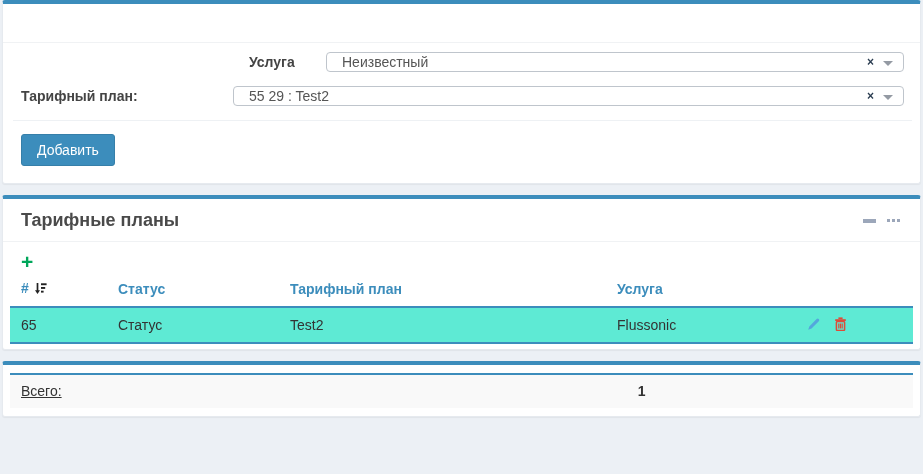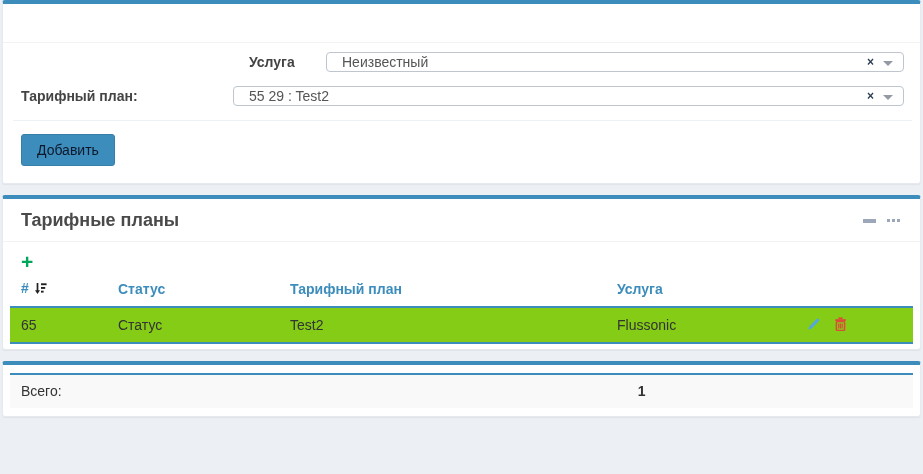--- a/index.html
+++ b/index.html
@@ -62,21 +62,21 @@
     padding: 0 12px;
     font: inherit; color: #555;
     outline: none;
   }
   .form-hr { border: none; border-top: 1px solid #eef1f4; margin: 3px -8px 0 -8px; }
   .btn-primary {
     margin-top: 13px;
     background: #3c8dbc;
     border: 1px solid #367fa9;
     border-radius: 3px;
-    color: #0f172a;
+    color: #ffffff;
     font: inherit;
     padding: 7px 15px;
     cursor: pointer;
   }
   
   .box-header {
     display: flex; align-items: center;
     padding: 11px 18px 10px;
     border-bottom: 1px solid #f0f2f4;
   }
@@ -102,35 +102,35 @@
     padding: 7px 11px 8px;
     border-bottom: 2px solid #3c8dbc;
     color: #3c8dbc;
     font-weight: bold;
     font-size: 14px;
   }
   .plans-table th a { color: #3c8dbc; text-decoration: none; cursor: pointer; }
   .sort-icon { vertical-align: -2px; margin-left: 5px; }
   .plans-table td {
     padding: 8px 11px;
-    background: #84cc16;
+    background: #5eead4;
     border-bottom: 2px solid #3c8dbc;
     color: #333;
   }
   .col-id { width: 97px; }
   .col-status { width: 172px; }
   .col-plan { width: 327px; }
   .col-service { width: 190px; }
   .actions-cell { white-space: nowrap; }
   .action-icon { display: inline-block; margin-right: 9px; cursor: pointer; vertical-align: middle; }
   
   .box-total .box-body { padding: 8px 7px 8px; }
   .totals-table { border-top: 2px solid #3c8dbc; }
   .totals-table td { padding: 8px 11px 9px; background: #f9f9f9; }
-  .totals-label-cell { width: 68.3%; }
+  .totals-label-cell { width: 68.3%; text-decoration: underline; }
   .totals-value-cell { font-weight: bold; }
 </style>
 </head>
 <body>
 
 <div>
 
   <div class="box box-form">
     <div class="box-header-empty"></div>
     <div class="box-body">

